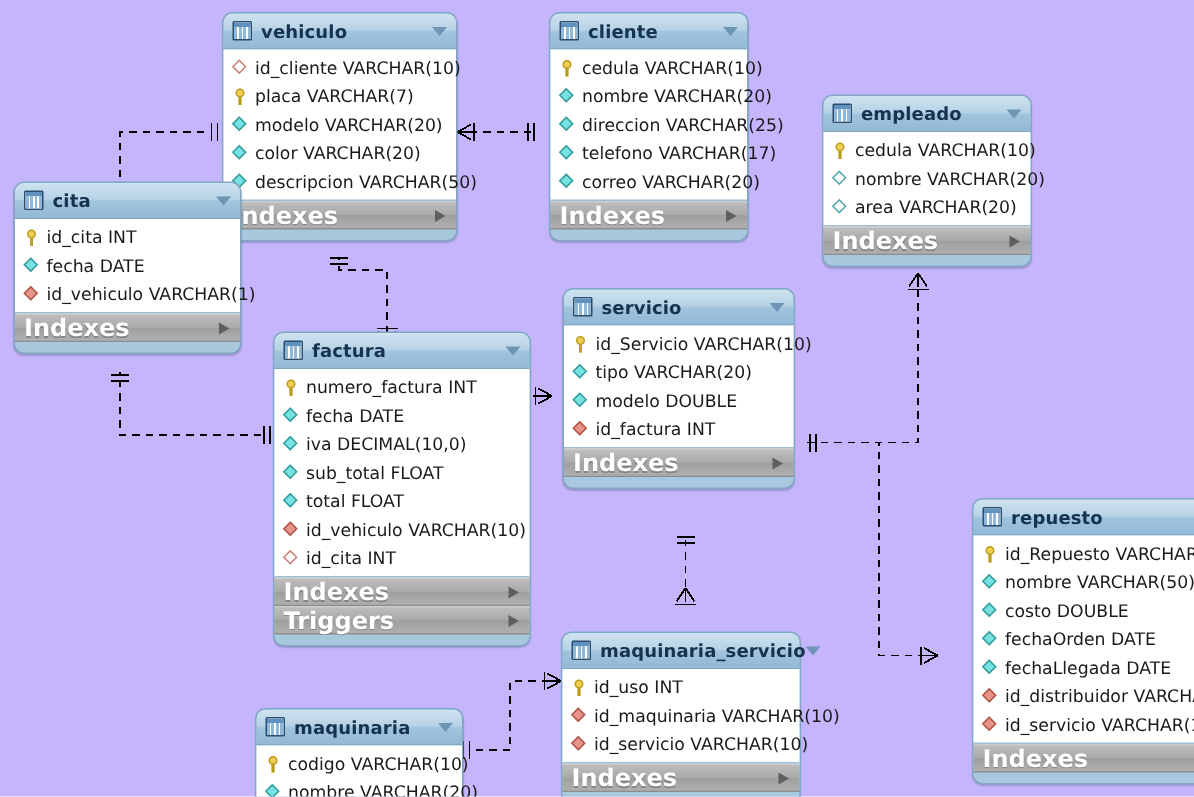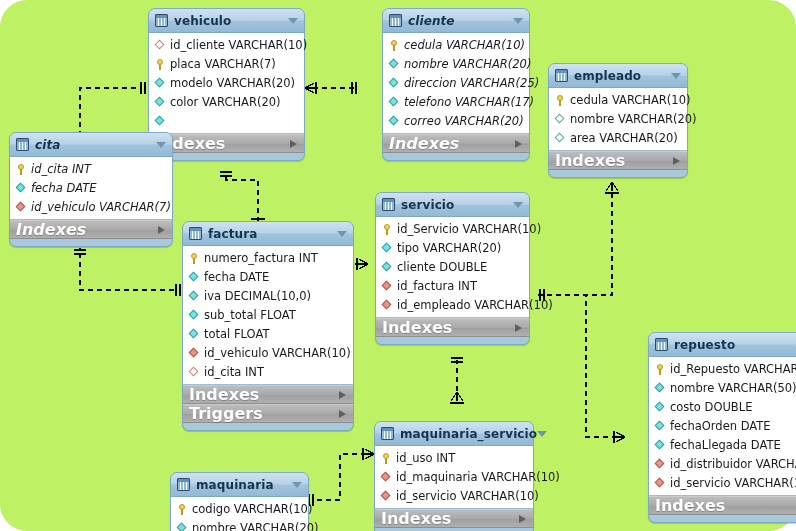--- a/index.html
+++ b/index.html
@@ -9,22 +9,21 @@
   }
   body {
     width: 796px; height: 531px;
     position: relative;
     overflow: hidden;
     font-family: "DejaVu Sans", "Liberation Sans", sans-serif;
   }
   #canvas {
     position: absolute;
     inset: 0;
-    background: #bef264;
-    border-radius: 27px;
+    background: #c4b5fd;
   }
   #lines {
     position: absolute;
     left: 0; top: 0;
     width: 796px; height: 531px;
     pointer-events: none;
   }
 
   
   .tbl {
@@ -274,28 +273,29 @@
           <div class="col">
             <span class="ico dia cyan"></span>
             <span class="col-txt">modelo VARCHAR(20)</span>
           </div>
           <div class="col">
             <span class="ico dia cyan"></span>
             <span class="col-txt">color VARCHAR(20)</span>
           </div>
           <div class="col">
             <span class="ico dia cyan"></span>
-          </div>
-        </div>
-        <div class="footer-row">
-          <span class="f-lbl">Indexes</span>
-          <span class="f-arw"></span>
-        </div>
-      </div>
-      <div class="tbl" style="left: 382px; top: 8px; width: 148px; font-style: italic;">
+            <span class="col-txt">descripcion VARCHAR(50)</span>
+          </div>
+        </div>
+        <div class="footer-row">
+          <span class="f-lbl">Indexes</span>
+          <span class="f-arw"></span>
+        </div>
+      </div>
+      <div class="tbl" style="left: 366px; top: 8px; width: 133px;">
         <div class="tbl-hd">
           <span class="tbl-ico"></span>
           <span class="tbl-name">cliente</span>
           <span class="tbl-caret"></span>
         </div>
         <div class="tbl-body">
           <div class="col">
             <span class="ico key"></span>
             <span class="col-txt">cedula VARCHAR(10)</span>
           </div>
@@ -339,38 +339,38 @@
           <div class="col">
             <span class="ico dia hollow-cyan"></span>
             <span class="col-txt">area VARCHAR(20)</span>
           </div>
         </div>
         <div class="footer-row">
           <span class="f-lbl">Indexes</span>
           <span class="f-arw"></span>
         </div>
       </div>
-      <div class="tbl" style="left: 9px; top: 132px; width: 164px; font-style: italic;">
+      <div class="tbl" style="left: 9px; top: 121px; width: 152px;">
         <div class="tbl-hd">
           <span class="tbl-ico"></span>
           <span class="tbl-name">cita</span>
           <span class="tbl-caret"></span>
         </div>
         <div class="tbl-body">
           <div class="col">
             <span class="ico key"></span>
             <span class="col-txt">id_cita INT</span>
           </div>
           <div class="col">
             <span class="ico dia cyan"></span>
             <span class="col-txt">fecha DATE</span>
           </div>
           <div class="col">
             <span class="ico dia red"></span>
-            <span class="col-txt">id_vehiculo VARCHAR(7)</span>
+            <span class="col-txt">id_vehiculo VARCHAR(1)</span>
           </div>
         </div>
         <div class="footer-row">
           <span class="f-lbl">Indexes</span>
           <span class="f-arw"></span>
         </div>
       </div>
       <div class="tbl" style="left: 182px; top: 221px; width: 172px;">
         <div class="tbl-hd">
           <span class="tbl-ico"></span>
@@ -426,30 +426,26 @@
           <div class="col">
             <span class="ico key"></span>
             <span class="col-txt">id_Servicio VARCHAR(10)</span>
           </div>
           <div class="col">
             <span class="ico dia cyan"></span>
             <span class="col-txt">tipo VARCHAR(20)</span>
           </div>
           <div class="col">
             <span class="ico dia cyan"></span>
-            <span class="col-txt">cliente DOUBLE</span>
+            <span class="col-txt">modelo DOUBLE</span>
           </div>
           <div class="col">
             <span class="ico dia red"></span>
             <span class="col-txt">id_factura INT</span>
           </div>
-          <div class="col">
-            <span class="ico dia red"></span>
-            <span class="col-txt">id_empleado VARCHAR(10)</span>
-          </div>
         </div>
         <div class="footer-row">
           <span class="f-lbl">Indexes</span>
           <span class="f-arw"></span>
         </div>
       </div>
       <div class="tbl" style="left: 648px; top: 332px; width: 165px;">
         <div class="tbl-hd">
           <span class="tbl-ico"></span>
           <span class="tbl-name">repuesto</span>

